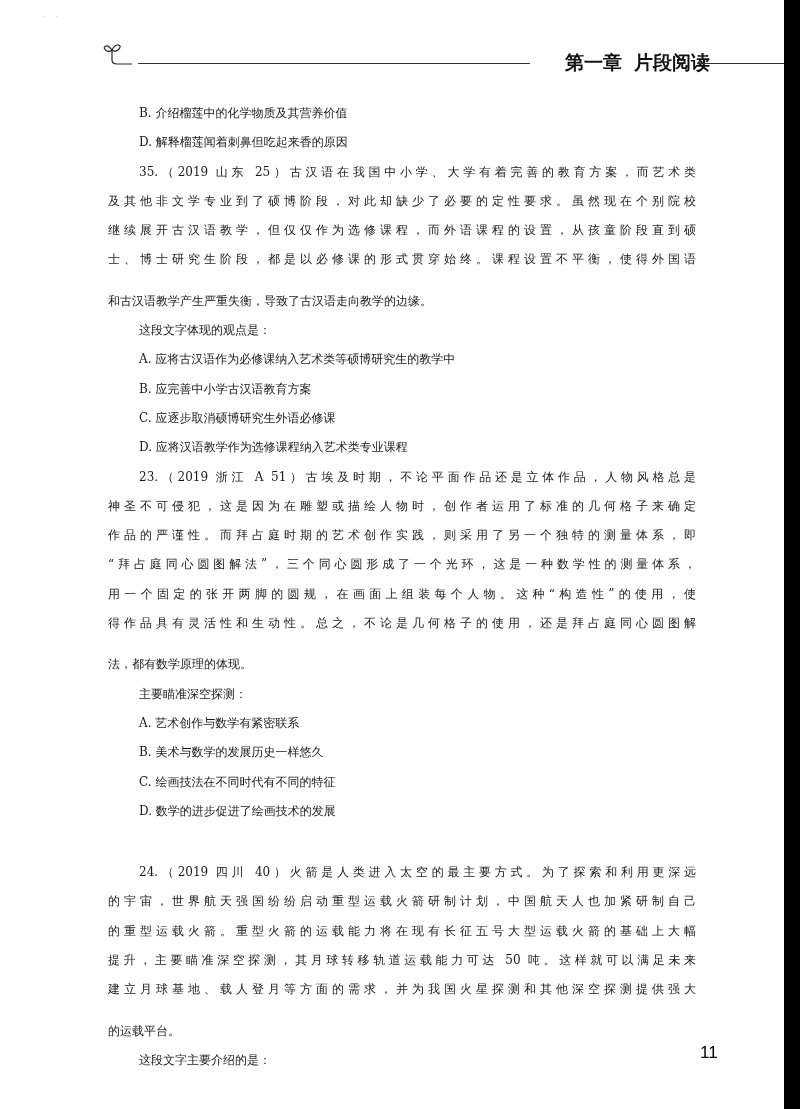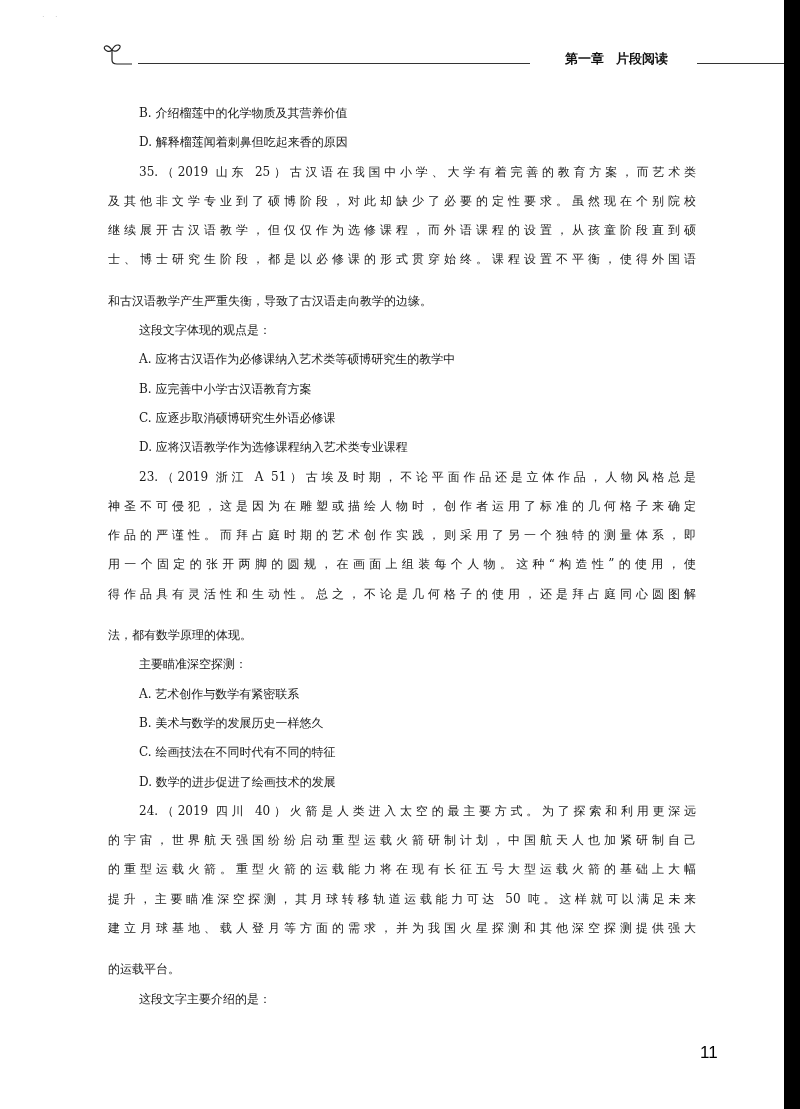--- a/index.html
+++ b/index.html
@@ -5,21 +5,21 @@
   html, body { margin:0; padding:0; }
   body {
     width:800px; height:1109px; background:#ffffff; position:relative; overflow:hidden;
     font-family:"DejaVu Serif","Liberation Serif",serif; color:#1a1a1a;
   }
   .right-bar { position:absolute; left:784px; top:0; width:16px; height:1109px; background:#000; }
   .scan-dots { position:absolute; left:42px; top:12px; font-size:8px; color:#bbb; letter-spacing:4px; }
   .header { position:absolute; left:0; top:0; width:784px; height:90px; }
   .leaf-icon { position:absolute; left:102px; top:40px; width:30px; height:28px; }
   .header-line-left { position:absolute; left:138px; top:63px; width:392px; border-top:1.5px solid #333; }
-  .chapter { position:absolute; left:565px; top:50px; font-family:"DejaVu Sans","Liberation Sans",sans-serif; font-weight:bold; font-size:13px; color:#111; white-space:nowrap; }
+  .chapter { position:absolute; left:565px; top:50px; font-family:"DejaVu Sans","Liberation Sans",sans-serif; font-weight:bold; font-size:19px; color:#111; white-space:nowrap; }
   .chapter span.gap { display:inline-block; width:12px; }
   .header-line-right { position:absolute; left:697px; top:63px; width:87px; border-top:1.5px solid #333; }
 
   .content { position:absolute; left:108px; top:99px; width:588px; }
   .line { font-size:12px; line-height:29.3px; height:29.3px; white-space:nowrap; text-align:justify; text-align-last:justify; }
   .indent { padding-left:31px; text-align:left; text-align-last:left; }
   .last { text-align:left; text-align-last:left;margin-top:12px; }
   .page-num { position:absolute; left:700px; top:1043px; font-family:"Liberation Sans","DejaVu Sans",sans-serif; font-size:17px; color:#000000; }
 </style>
 </head>
@@ -49,29 +49,30 @@
   <div class="line">士、博士研究生阶段，都是以必修课的形式贯穿始终。课程设置不平衡，使得外国语</div>
   <div class="line last">和古汉语教学产生严重失衡，导致了古汉语走向教学的边缘。</div>
   <div class="line indent">这段文字体现的观点是：</div>
   <div class="line indent">A. 应将古汉语作为必修课纳入艺术类等硕博研究生的教学中</div>
   <div class="line indent">B. 应完善中小学古汉语教育方案</div>
   <div class="line indent">C. 应逐步取消硕博研究生外语必修课</div>
   <div class="line indent">D. 应将汉语教学作为选修课程纳入艺术类专业课程</div>
   <div class="line indent" style="text-align:justify;text-align-last:justify;">23.（2019 浙江 A 51）古埃及时期，不论平面作品还是立体作品，人物风格总是</div>
   <div class="line">神圣不可侵犯，这是因为在雕塑或描绘人物时，创作者运用了标准的几何格子来确定</div>
   <div class="line">作品的严谨性。而拜占庭时期的艺术创作实践，则采用了另一个独特的测量体系，即</div>
+  <div class="line">“拜占庭同心圆图解法”，三个同心圆形成了一个光环，这是一种数学性的测量体系，</div>
   <div class="line">用一个固定的张开两脚的圆规，在画面上组装每个人物。这种“构造性”的使用，使</div>
   <div class="line">得作品具有灵活性和生动性。总之，不论是几何格子的使用，还是拜占庭同心圆图解</div>
   <div class="line last">法，都有数学原理的体现。</div>
   <div class="line indent">主要瞄准深空探测：</div>
   <div class="line indent">A. 艺术创作与数学有紧密联系</div>
   <div class="line indent">B. 美术与数学的发展历史一样悠久</div>
   <div class="line indent">C. 绘画技法在不同时代有不同的特征</div>
   <div class="line indent">D. 数学的进步促进了绘画技术的发展</div>
-  <div class="line indent" style="text-align:justify;text-align-last:justify;">24.（2019 四川 40）火箭是人类进入太空的最主要方式。为了探索和利用更深远</div>
+  <div class="line indent" style="text-align:justify;text-align-last:justify;margin-top:32px;">24.（2019 四川 40）火箭是人类进入太空的最主要方式。为了探索和利用更深远</div>
   <div class="line">的宇宙，世界航天强国纷纷启动重型运载火箭研制计划，中国航天人也加紧研制自己</div>
   <div class="line">的重型运载火箭。重型火箭的运载能力将在现有长征五号大型运载火箭的基础上大幅</div>
   <div class="line">提升，主要瞄准深空探测，其月球转移轨道运载能力可达 50 吨。这样就可以满足未来</div>
   <div class="line">建立月球基地、载人登月等方面的需求，并为我国火星探测和其他深空探测提供强大</div>
   <div class="line last">的运载平台。</div>
   <div class="line indent">这段文字主要介绍的是：</div>
 </div>
 
 <div class="page-num">11</div>
 

